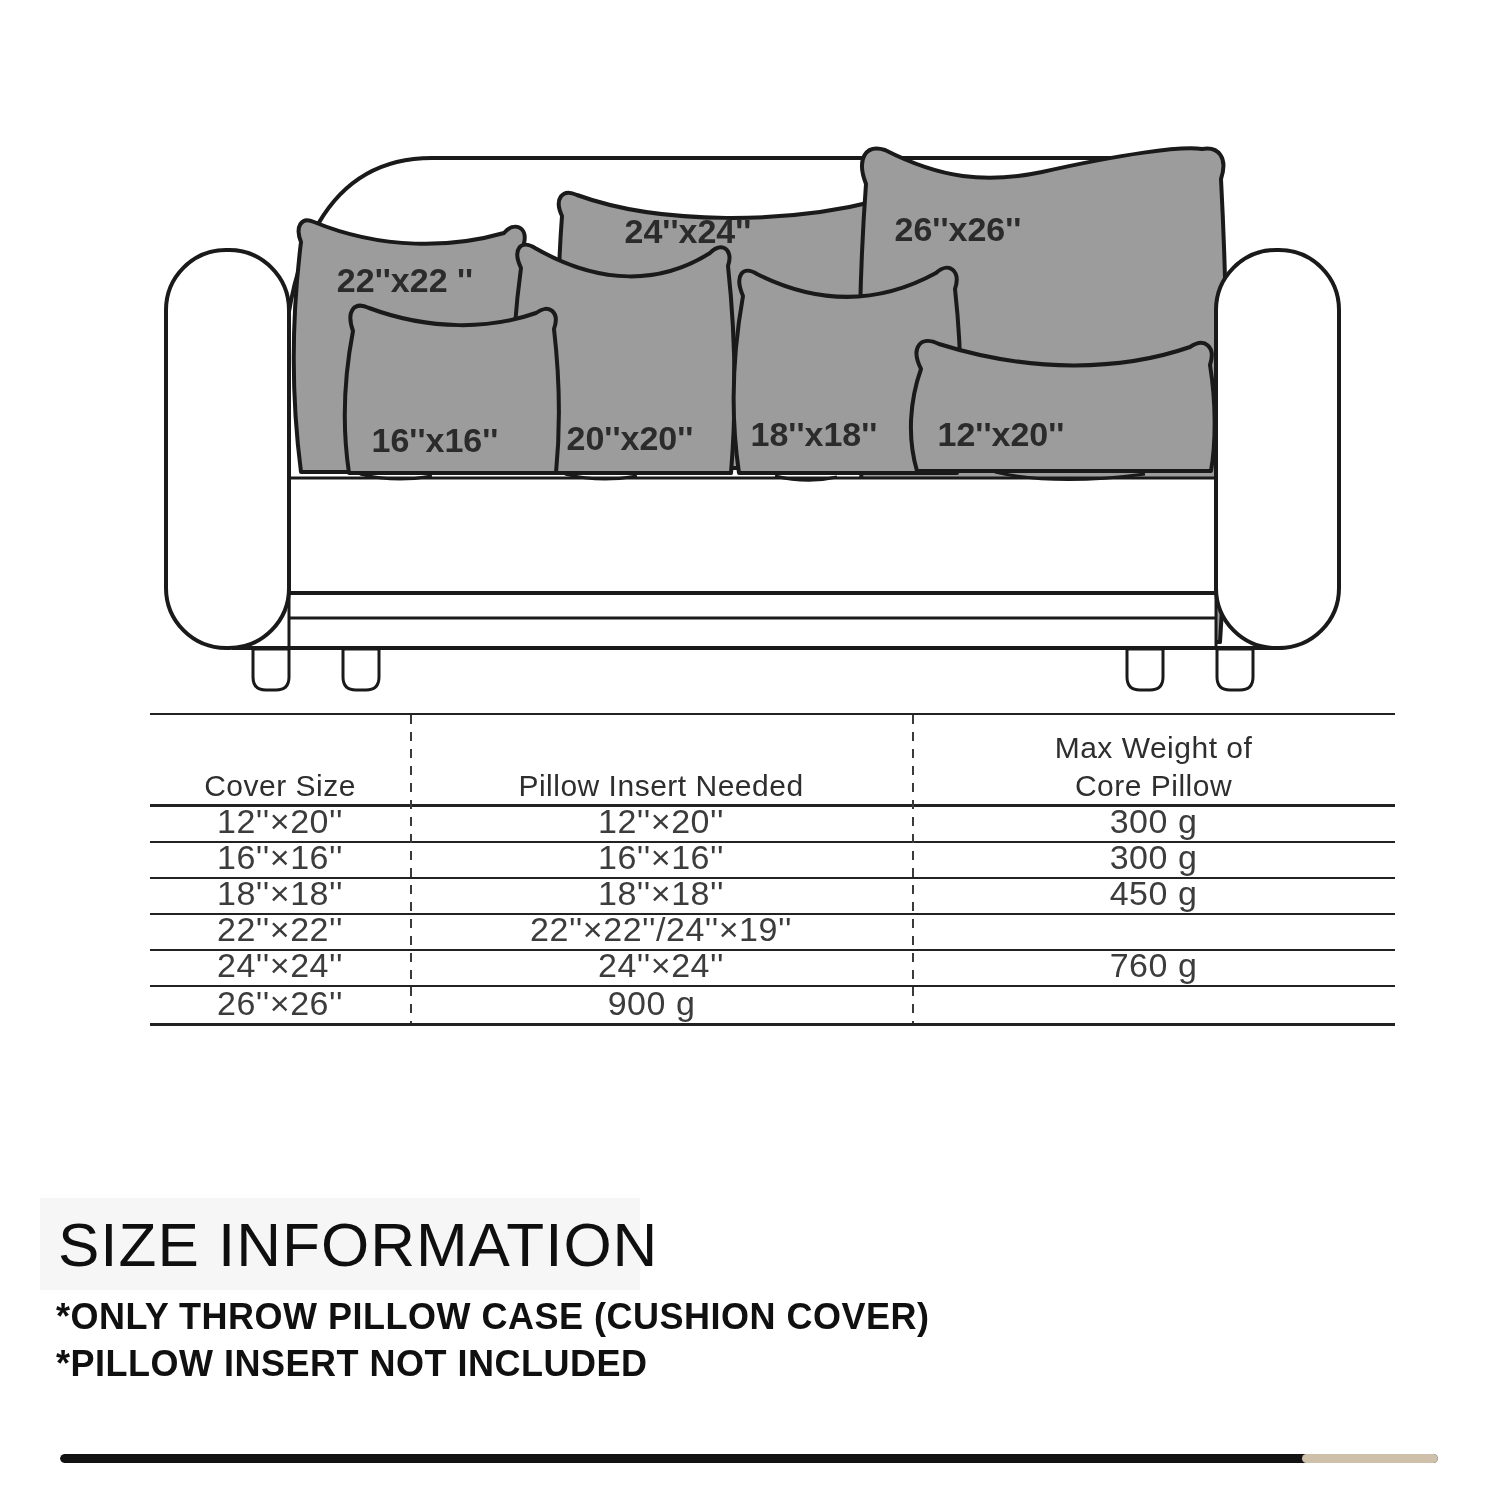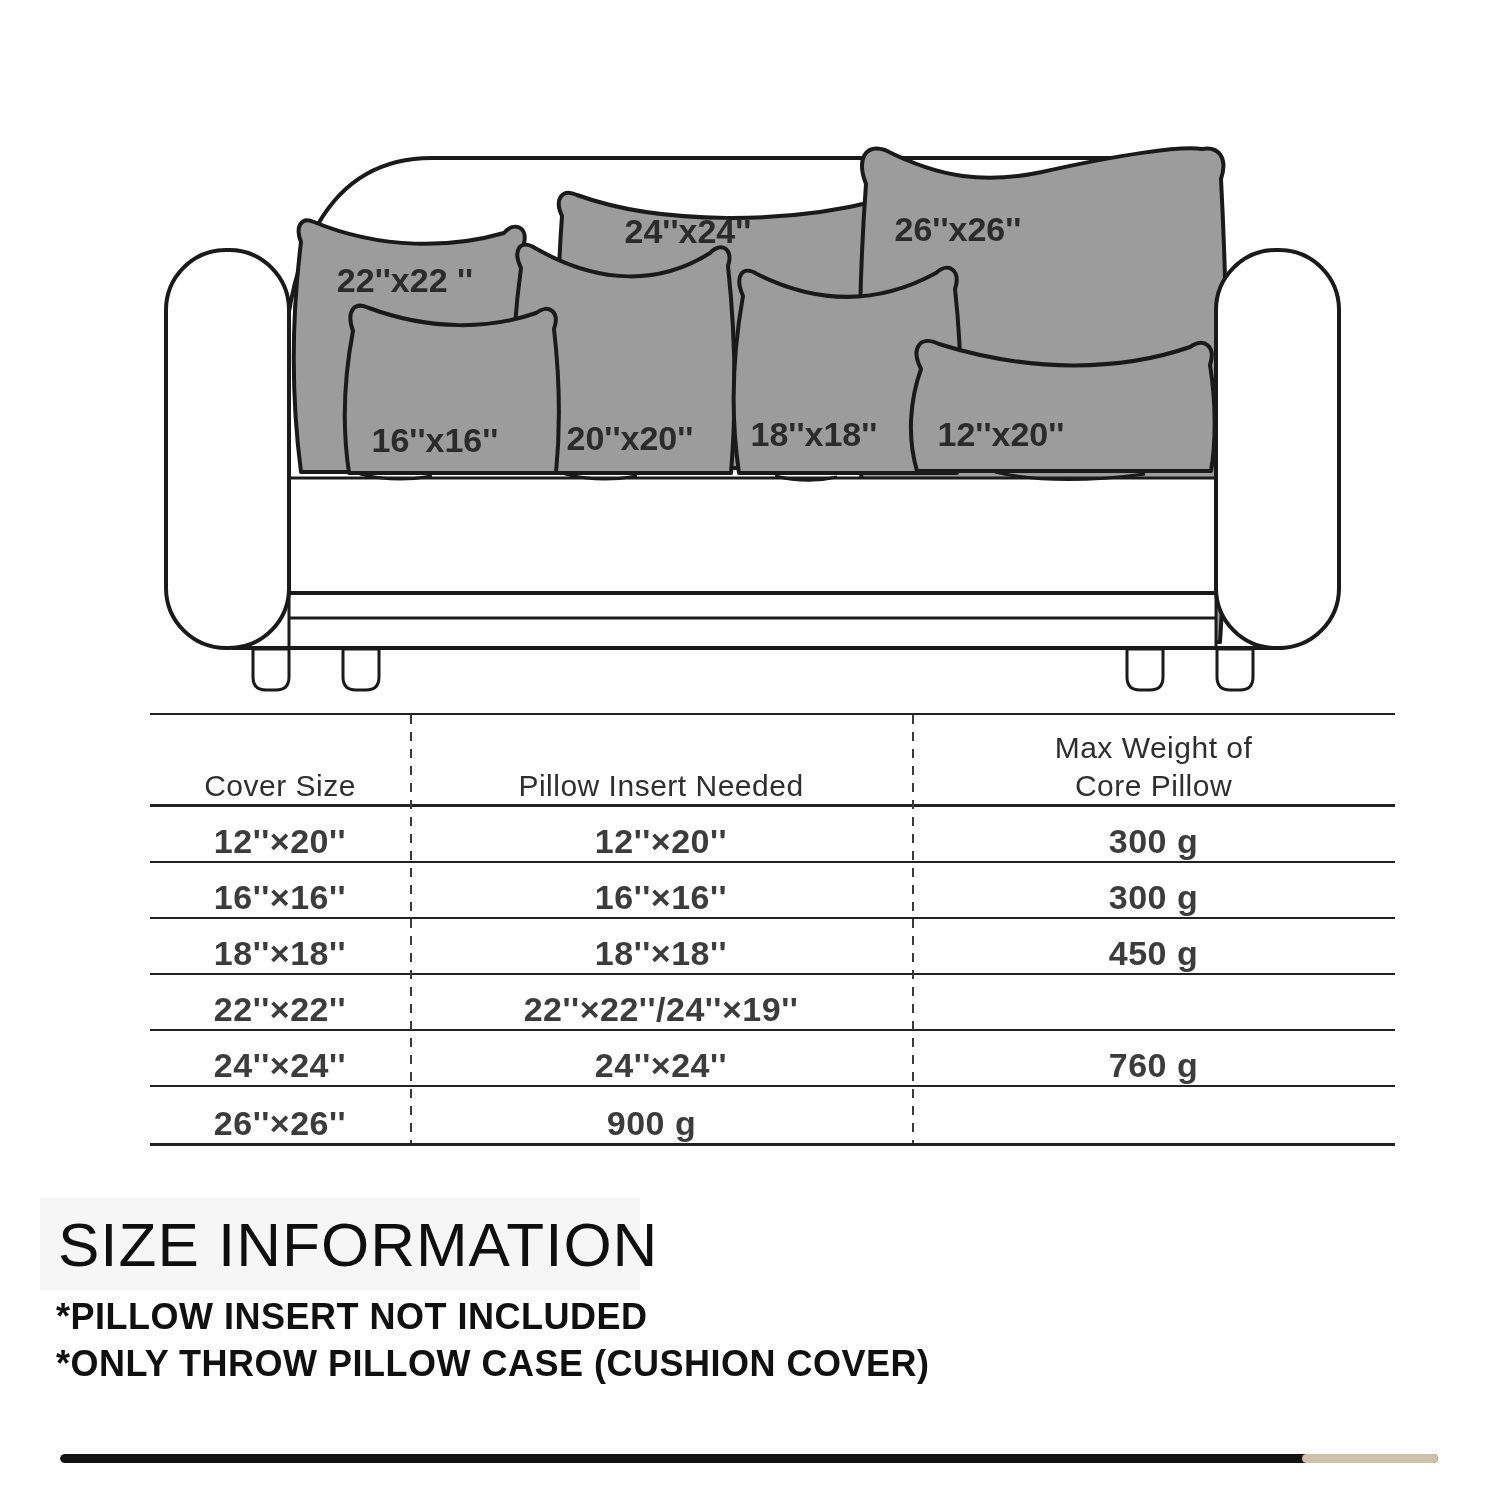--- a/index.html
+++ b/index.html
@@ -10,21 +10,21 @@
   
   .sofa-svg{position:absolute;left:0;top:0;width:1500px;height:710px;}
   .pillow-label{font-family:"Liberation Sans",sans-serif;font-weight:bold;font-size:34px;fill:#2b2b2b;}
   
   .size-table{
     position:absolute;left:150px;top:713px;width:1245px;
     border-top:2px solid #222;border-bottom:3px solid #222;box-sizing:border-box;
   }
   .t-row{display:flex;width:100%;box-sizing:border-box;align-items:flex-end;}
   .t-head{height:92px;border-bottom:3px solid #222;}
-  .t-body{height:56px;border-bottom:2px solid #222;font-weight:bold;}
+  .t-body{height:36px;border-bottom:2px solid #222;}
   .t-body.last{border-bottom:none;}
   .td,.th{display:flex;align-items:center;justify-content:center;box-sizing:border-box;text-align:center;}
   .c1{width:260px;}
   .c2{width:502px;}
   .c3{width:483px;}
   .th{font-size:30px;color:#2e2e2e;letter-spacing:.5px;line-height:1.25;white-space:pre-line;}
   .td{font-size:34px;color:#3c3c3c;letter-spacing:.5px;}
   .vline{
     position:absolute;top:0;bottom:0;width:2px;
     background:repeating-linear-gradient(to bottom,#3a3a3a 0 9px,transparent 9px 17px);
@@ -127,20 +127,20 @@
     <div class="td c1">26''×26''</div>
     <div class="td c3">900 g</div>
   </div>
   <div class="vline v1"></div>
   <div class="vline v2"></div>
 </div>
 
 <div class="title-bg"></div>
 <div class="size-title">SIZE INFORMATION</div>
 <div class="notes">
+  <div class="note-line">*ONLY THROW PILLOW CASE (CUSHION COVER)</div>
   <div class="note-line">*PILLOW INSERT NOT INCLUDED</div>
-  <div class="note-line">*ONLY THROW PILLOW CASE (CUSHION COVER)</div>
 </div>
 
 <div class="footer-bar">
   <div class="footer-black" style="background: rgb(18, 18, 18);"></div>
   <div class="footer-beige" style="background: rgb(207, 192, 170);"></div>
 </div>
 
 </body></html>

